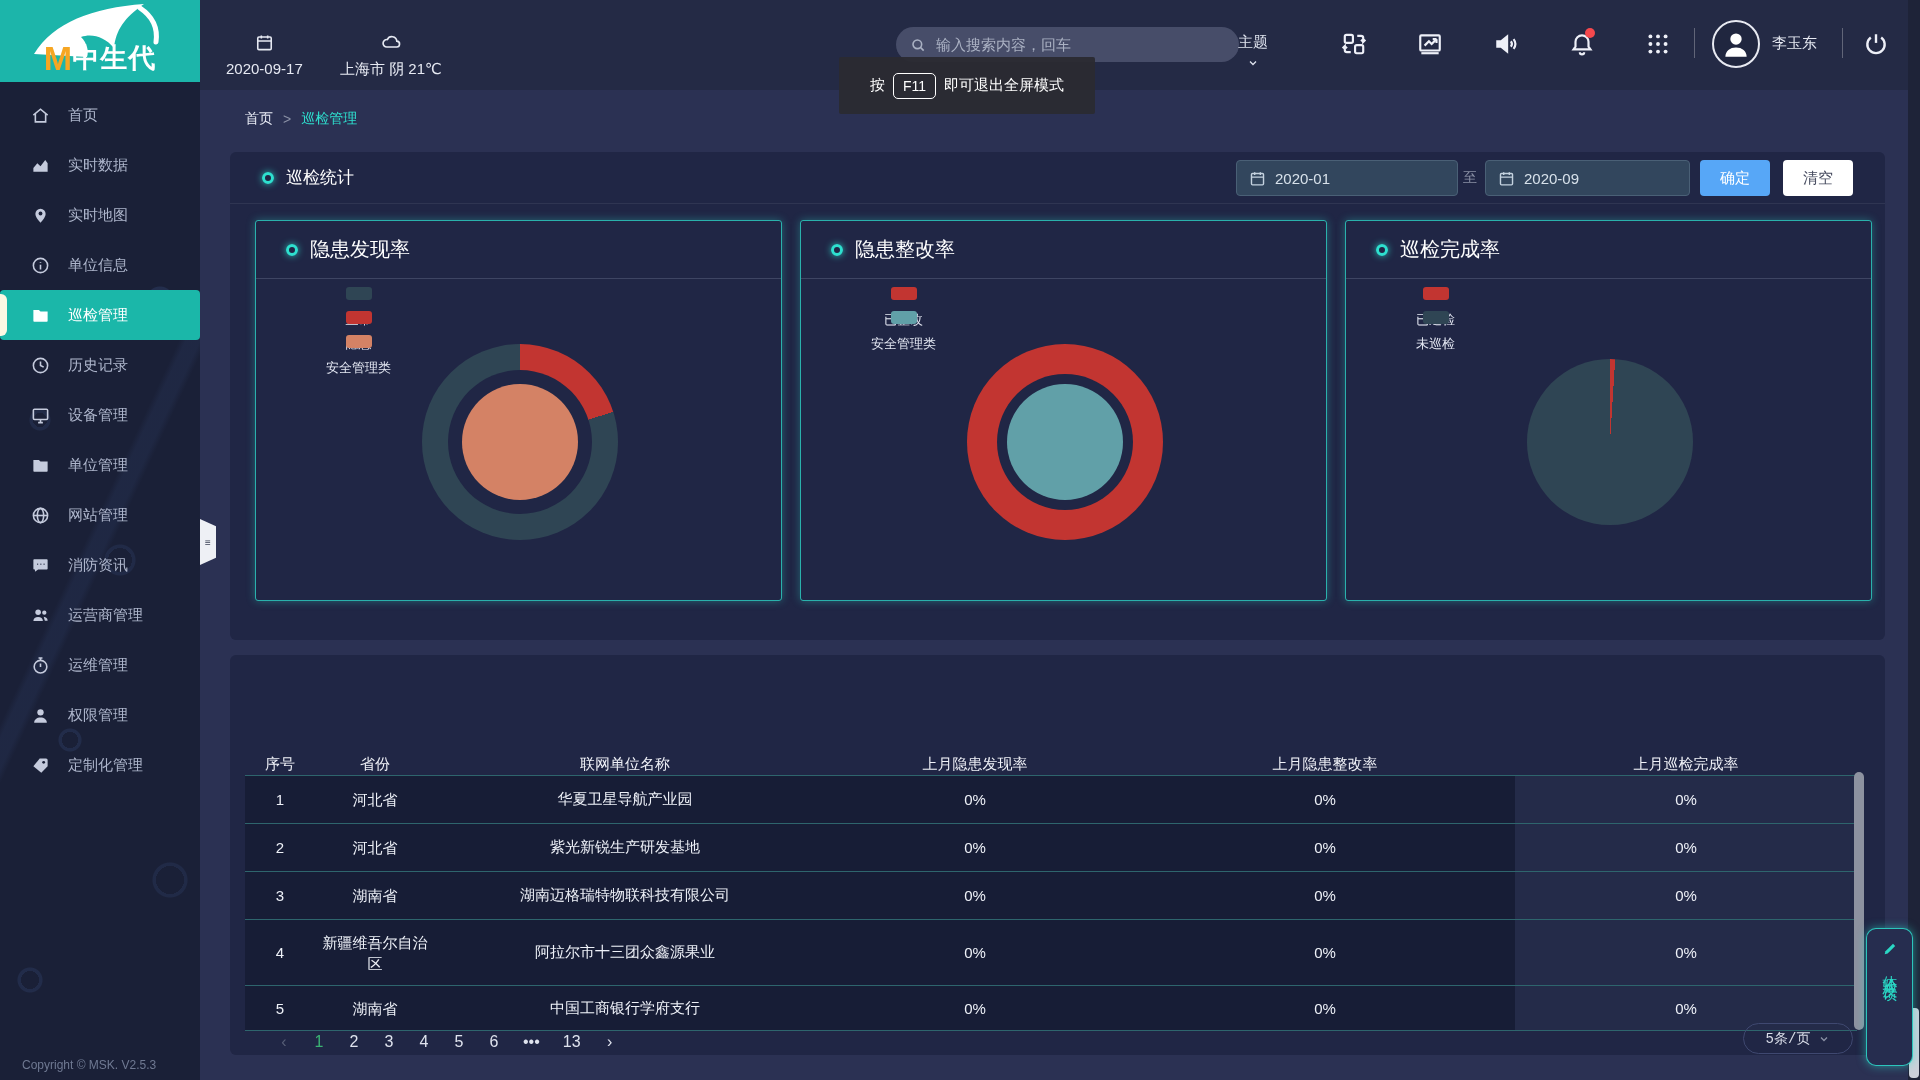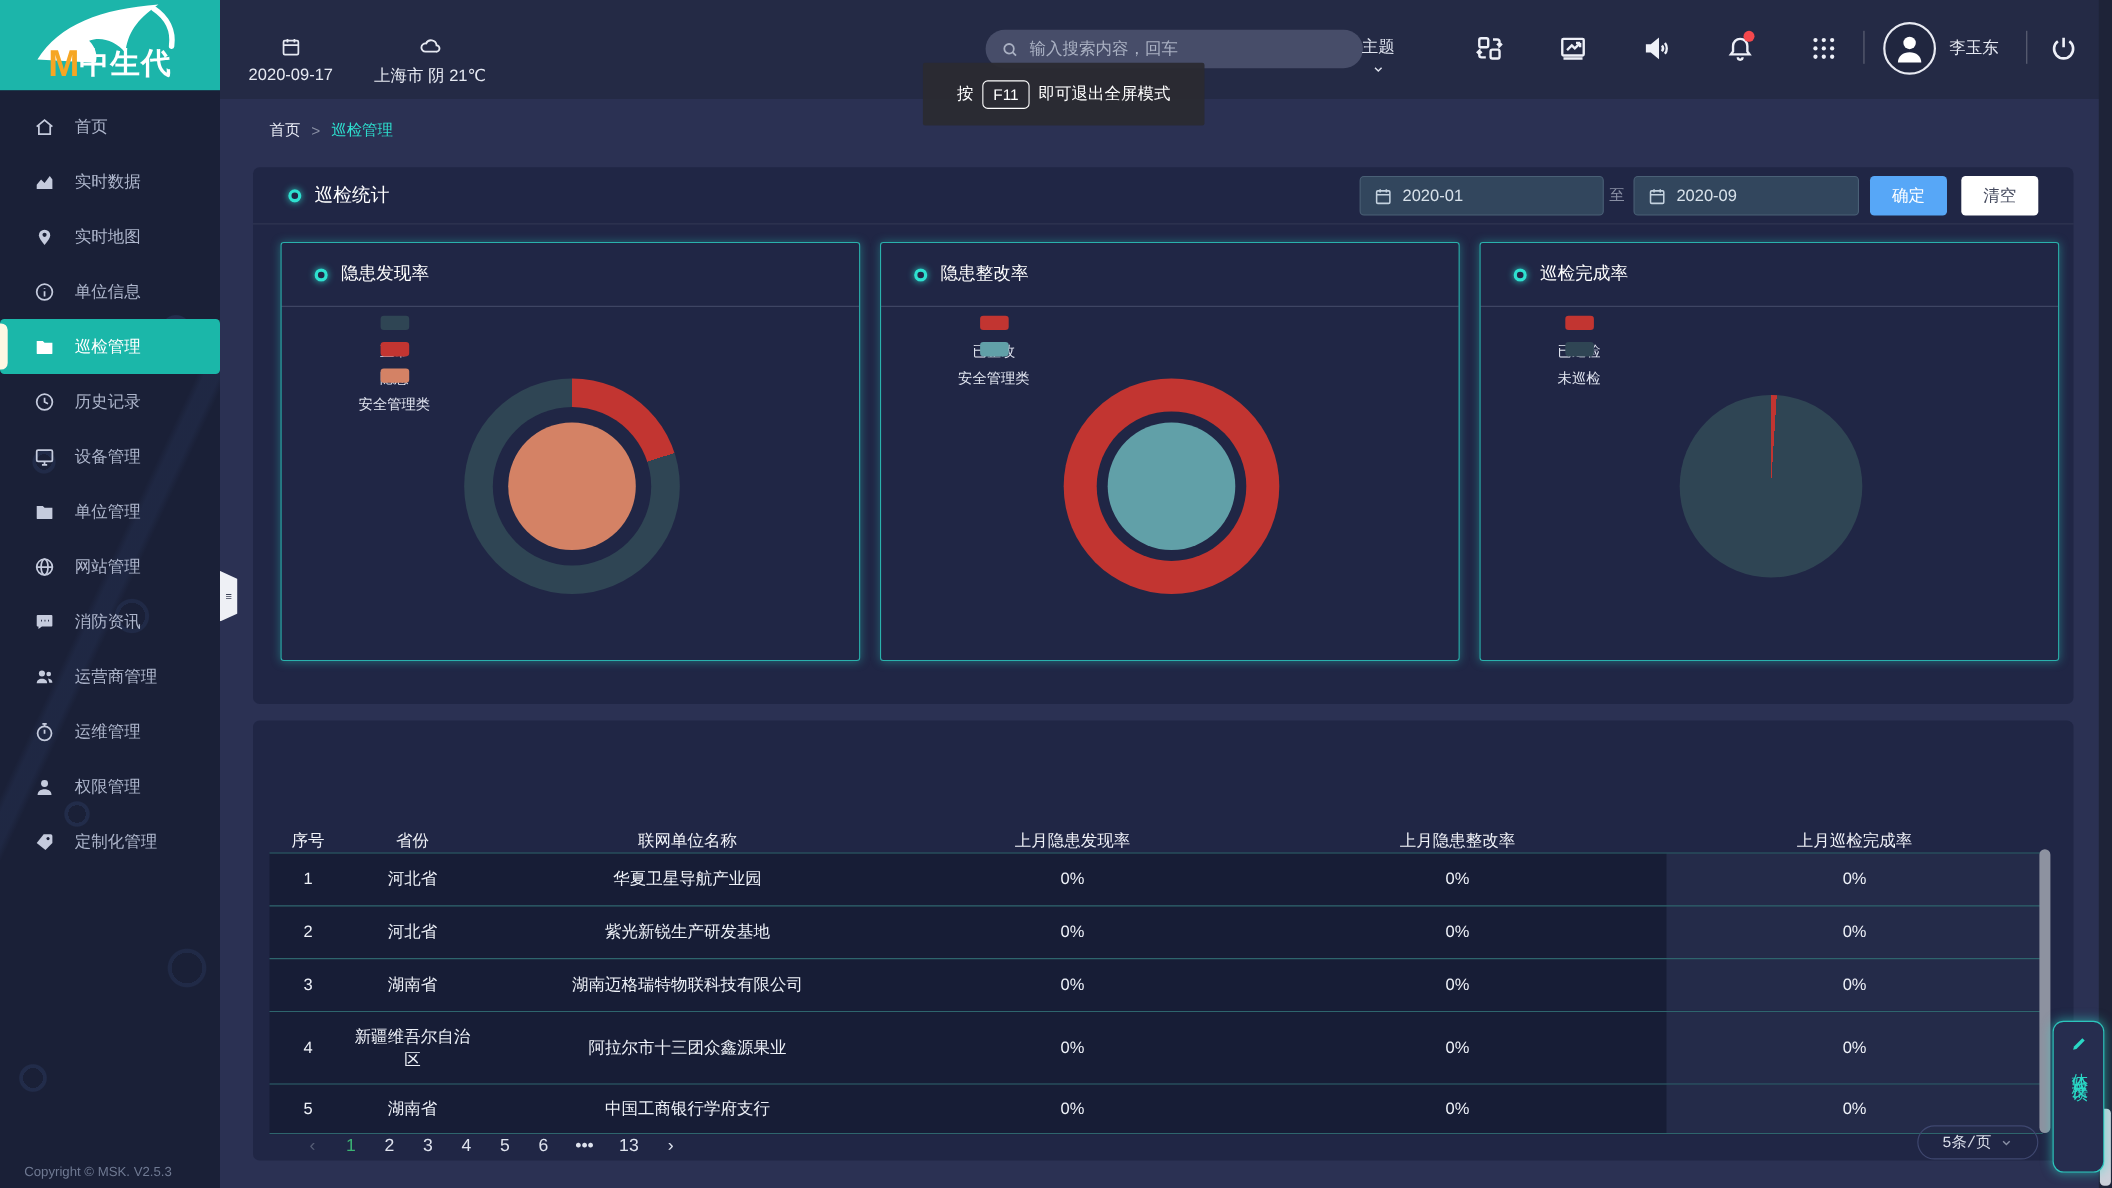--- a/index.html
+++ b/index.html
@@ -79,21 +79,21 @@
   .to-label { position:absolute; left:1233px; top:17px; color:#8a90a5; font-size:14px; }
   .btn { position:absolute; top:8px; width:70px; height:36px; border-radius:4px; font-size:15px; display:flex; align-items:center; justify-content:center; cursor:pointer; }
   .btn-confirm { left:1470px; background:#57a7f7; color:#fff; }
   .btn-clear { left:1553px; background:#ffffff; color:#454a5e; }
 
   
   .chart-card { position:absolute; top:68px; width:527px; height:381px; border:1px solid rgba(46,224,207,.75); border-radius:3px;
     box-shadow:0 0 9px rgba(46,224,207,.35); }
   .cc-0 { left:25px; } .cc-1 { left:570px; } .cc-2 { left:1115px; }
   .card-head { height:58px; border-bottom:1px solid rgba(170,180,210,.22); display:flex; align-items:center; padding-left:30px; gap:12px; }
-  .card-title { font-size:16px; color:#fff; }
+  .card-title { font-size:20px; color:#fff; }
   .legend { position:absolute; left:70px; top:66px; }
   .lg-row { display:flex; align-items:center; gap:11px; height:24px; cursor:pointer;flex-direction:column; }
   .lg-swatch { width:26px; height:13px; border-radius:3px; flex:none; }
   .lg-label { font-size:13px; color:#e3e7f2; }
   .chart-area { position:absolute; left:0; top:58px; width:527px; height:323px; }
   .ring { position:absolute; border-radius:50%; }
   .hole { position:absolute; border-radius:50%; background:#202645; }
 
   
   .t-head { position:absolute; left:15px; top:52px; width:1612px; height:68px; display:grid;

